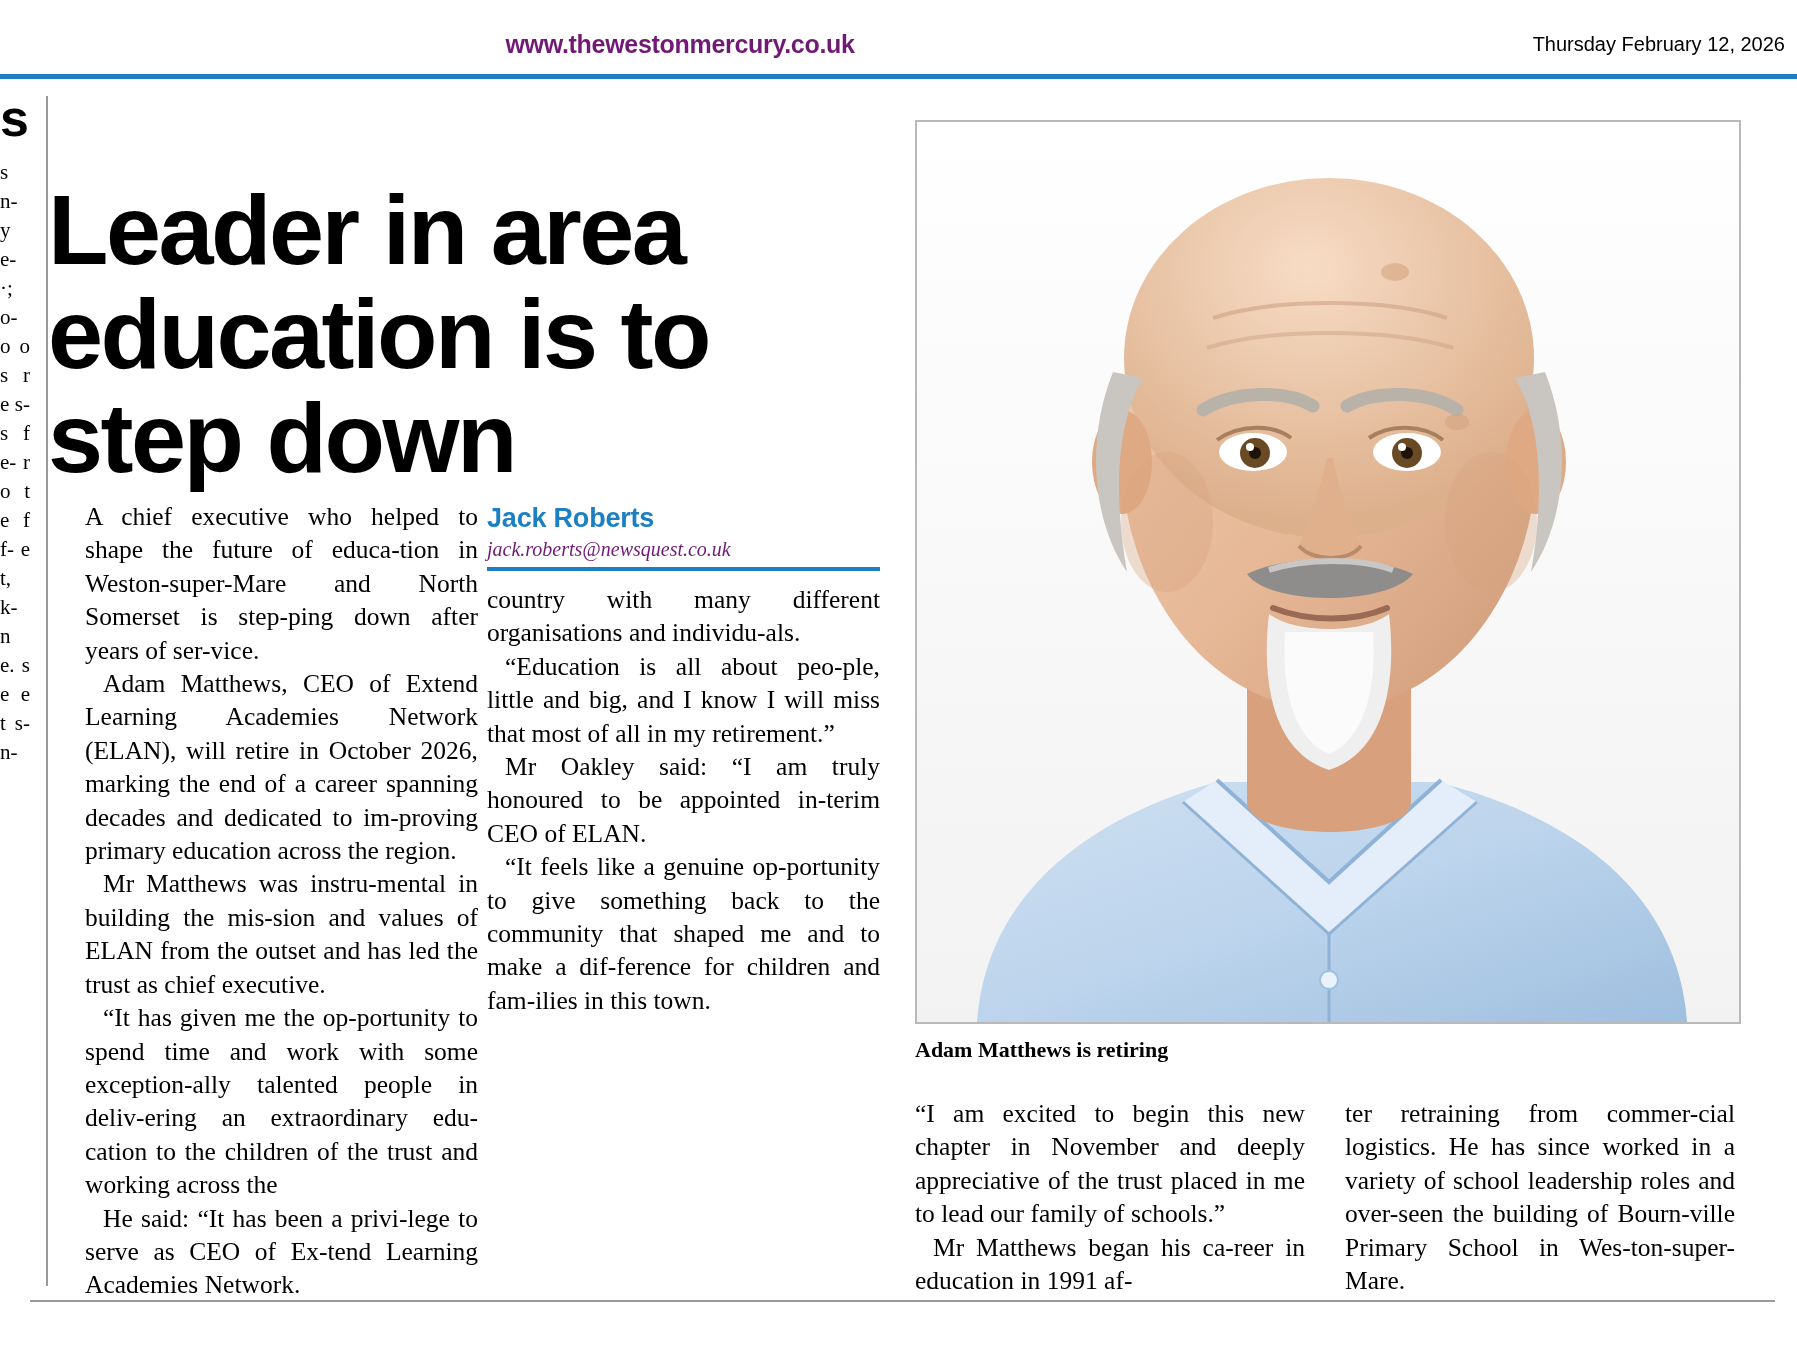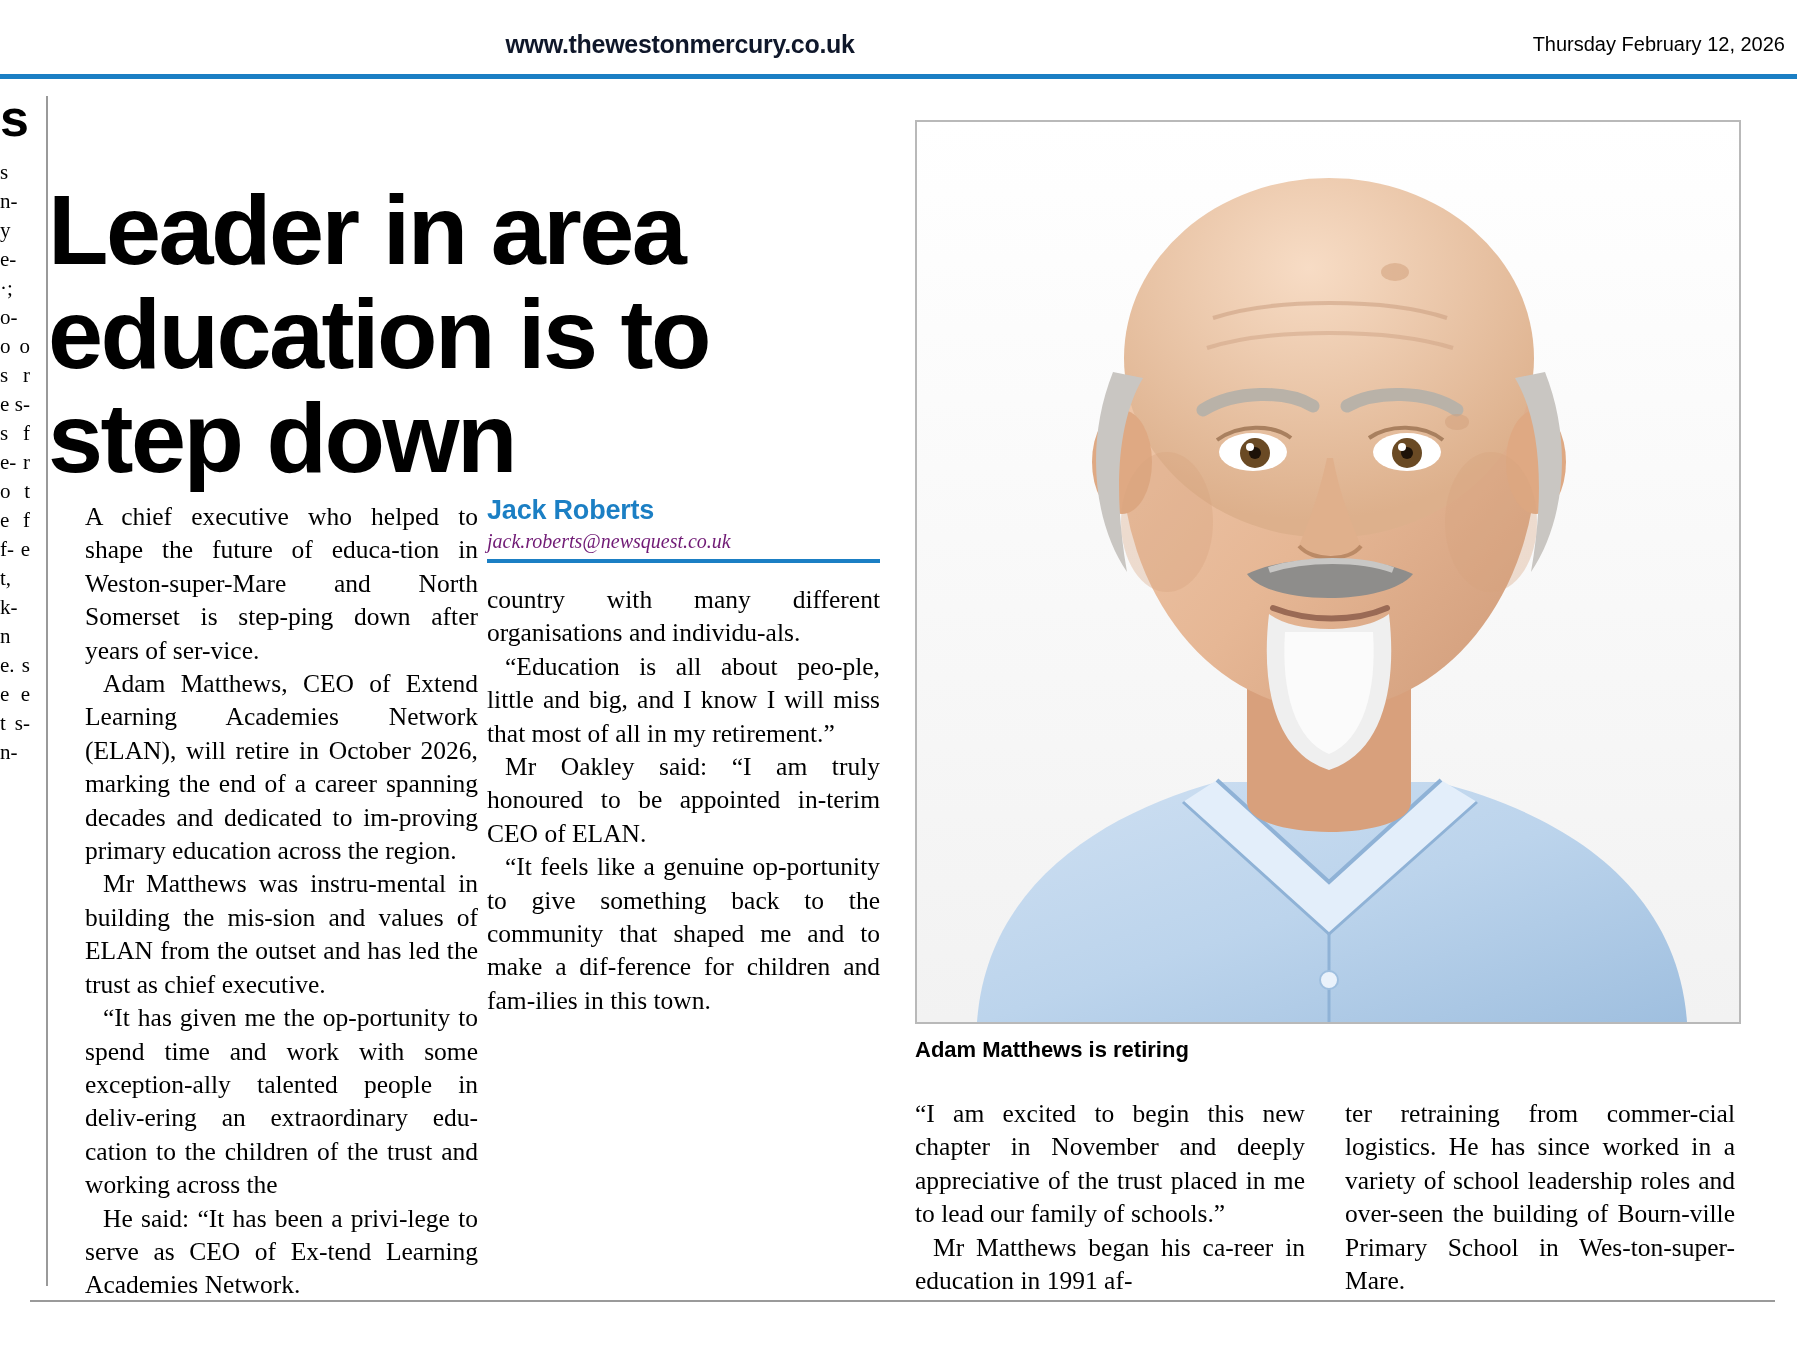--- a/index.html
+++ b/index.html
@@ -32,21 +32,21 @@
   }
   .masthead-url {
     position: absolute;
     left: 0; top: 30px;
     width: 1360px;
     text-align: center;
     font-family: "Liberation Sans", sans-serif;
     font-weight: bold;
     font-size: 25px;
     letter-spacing: -0.3px;
-    color: #0f172a;
+    color: #701a75;
   }
   .masthead-date {
     position: absolute;
     right: 12px; top: 33px;
     font-family: "Liberation Sans", sans-serif;
     font-size: 20px;
     color: #000;
   }
   .rule-blue {
     position: absolute;
@@ -105,20 +105,21 @@
     position: absolute;
     left: 487px; top: 495px;
     width: 400px;
   }
   .byline-name {
     font-family: "Liberation Sans", sans-serif;
     font-weight: bold;
     font-size: 27px;
     color: #1b7fc4;
     letter-spacing: -0.2px;
+    margin-top: 8px;
   }
   .byline-email {
     font-family: "Liberation Serif", serif;
     font-style: italic;
     font-size: 20px;
     color: #701a75;
     margin-top: 4px;
   }
   .byline-rule {
     margin-top: 6px;
@@ -154,21 +155,21 @@
     border: 2px solid #b9b9b9;
     overflow: hidden;
     background: #fbfbfb;
   }
   .photo-frame svg { display:block; width:100%; height:100%; }
 
   .caption {
     position: absolute;
     left: 915px; top: 1037px;
     width: 820px;
-    font-family: Liberation Sans, sans-serif;
+    font-family: Liberation Serif, serif;
     font-weight: bold;
     font-size: 22px;
     color: #000;
   }
 
   
   .rule-bottom {
     position: absolute;
     left: 30px; top: 1300px;
     width: 1745px;

